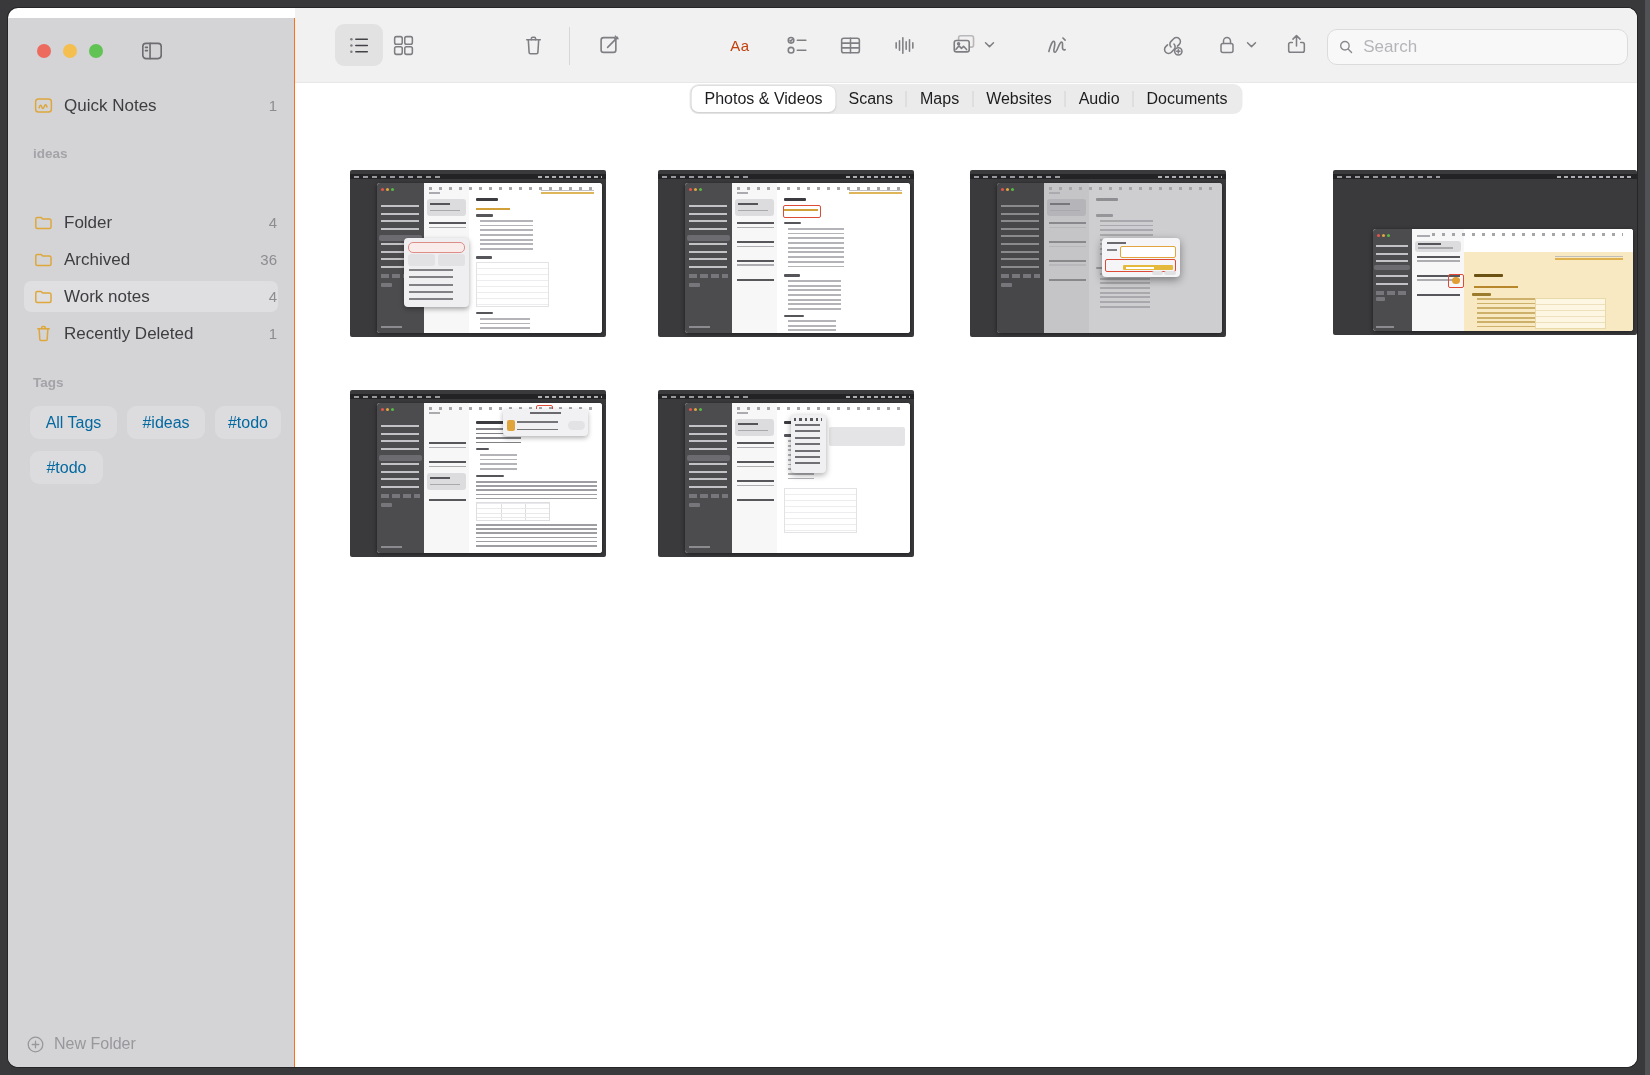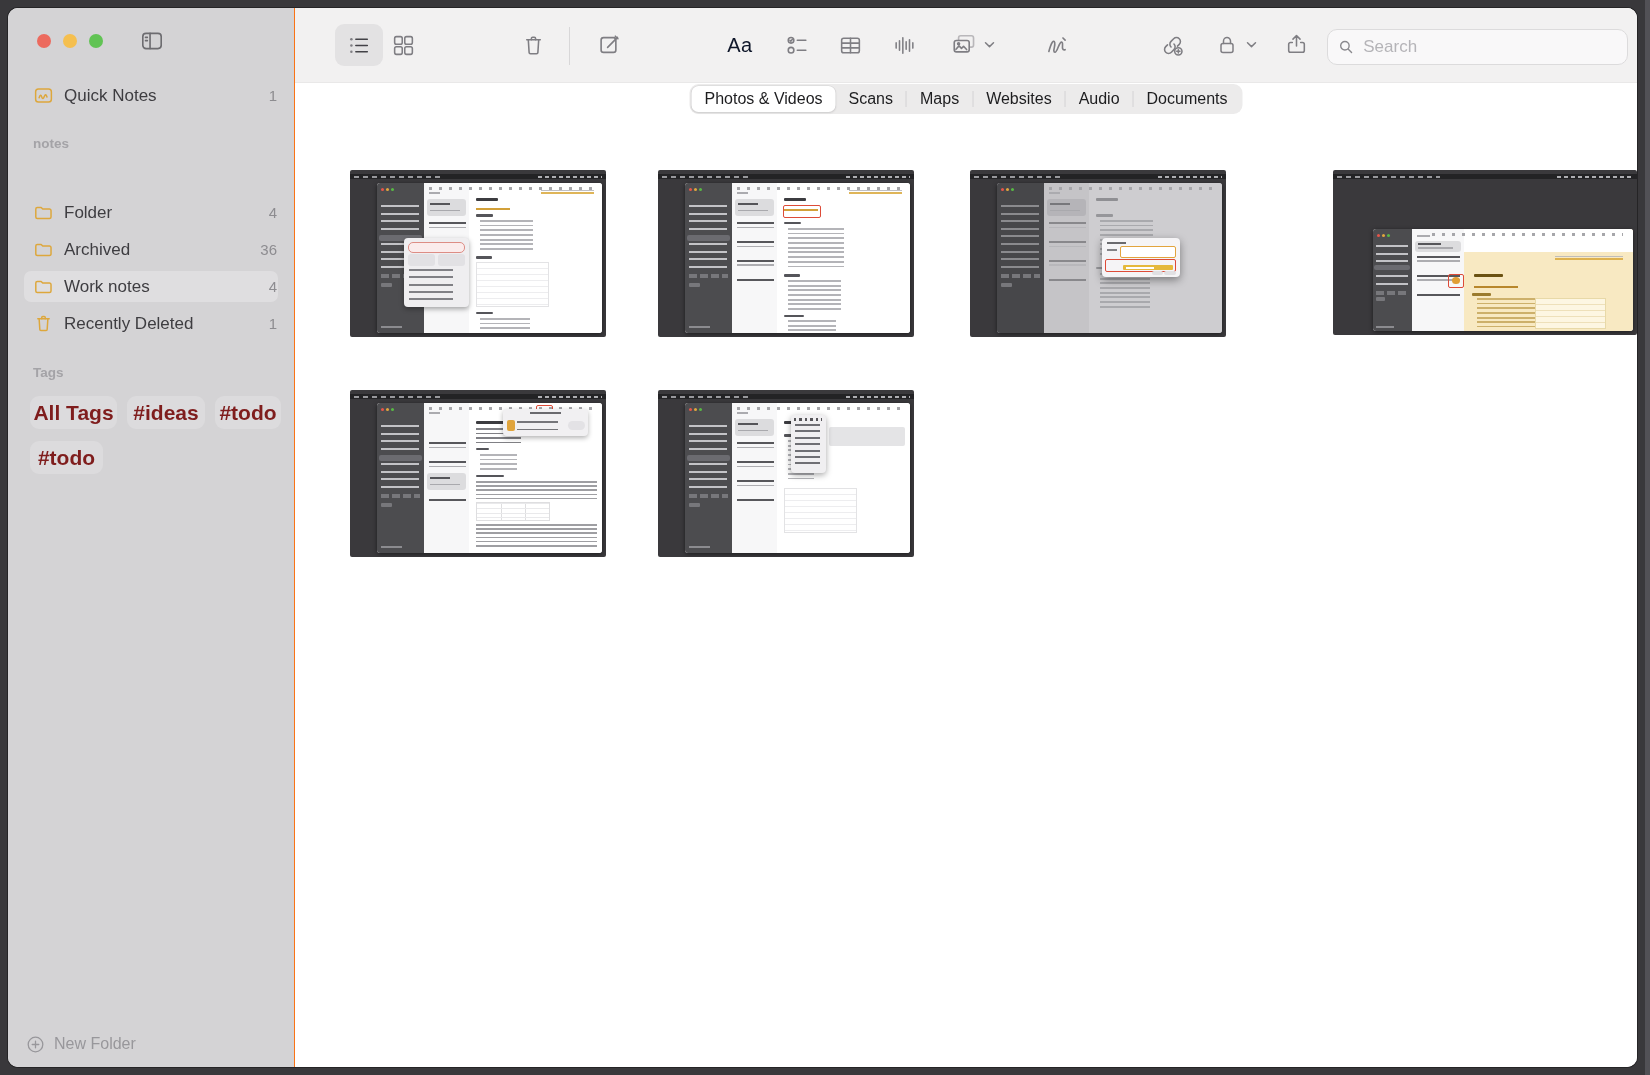--- a/index.html
+++ b/index.html
@@ -9,45 +9,45 @@
   .stroke{fill:none;stroke:#7f7e83;stroke-width:1.5;stroke-linecap:round;stroke-linejoin:round;}
 
   
   .edge-sliver{position:absolute;right:0;top:0;width:5px;height:100%;background:#525156;}
 
   
   .window{position:absolute;left:8px;top:8px;width:1629px;height:1059px;background:#fff;border-radius:10px;
           overflow:hidden;box-shadow:0 0 0 1px rgba(0,0,0,.35);}
 
   
-  .sidebar{position:absolute;left:0;top:0;bottom:0;width:286px;background:#d4d3d5;border-right:1px solid #f97316;}
+  .sidebar{position:absolute;left:0;top:10px;bottom:0;width:286px;background:#d4d3d5;border-right:1px solid #f97316;}
   .traffic{position:absolute;top:26px;left:29px;display:flex;gap:12px;}
   .traffic i{width:14px;height:14px;border-radius:50%;display:block;}
   .sb-toggle{position:absolute;left:131px;top:20px;width:26px;height:26px;}
   .sb-toggle .stroke{stroke:#6d6c70;}
   .srow{position:absolute;left:16px;right:16px;height:31px;display:flex;align-items:center;border-radius:7px;}
   .srow .ric{width:21px;height:21px;margin:0 10px 0 9px;flex:0 0 auto;}
   .srow .ric .stroke{stroke:#dda73c;stroke-width:1.7;}
   .srow .lbl{font-size:17px;color:#3e3d41;flex:1 1 auto;white-space:nowrap;overflow:hidden;}
   .srow .cnt{font-size:15px;color:#8d8c90;margin-right:1px;}
   .srow.sel{background:#dfdee0;}
   .shead{position:absolute;left:25px;font-size:13.5px;font-weight:700;color:#a4a3a7;}
   .tagpill{position:absolute;height:33px;background:#dcdbdd;border-radius:9px;display:flex;align-items:center;
-           justify-content:center;font-size:21px;color:#7f1d1d;font-weight:bold;}
+           justify-content:center;font-size:16px;color:#0369a1;}
   .newfolder{position:absolute;left:19px;bottom:14px;display:flex;align-items:center;gap:10px;color:#98979b;font-size:16px;}
   .newfolder .stroke{stroke:#98979b;}
 
   
   .main{position:absolute;left:287px;right:0;top:0;bottom:0;background:#fff;}
   .toolbar{position:absolute;left:0;right:0;top:0;height:74px;background:#f2f1f1;border-bottom:1px solid #e9e8e8;}
   .tbtn{position:absolute;display:flex;align-items:center;justify-content:center;}
   .tbtn.active{background:#e3e2e3;border-radius:9px;}
   .tbtn.active .stroke{stroke:#434247;}
   .tb-divider{position:absolute;left:274px;top:19px;height:38px;width:1px;background:#d8d7d8;}
-  .aa{font-size:20px;color:#0f172a;letter-spacing:.5px;}
+  .aa{font-size:15px;color:#c2410c;letter-spacing:.5px;}
   .searchbox{position:absolute;left:1032px;top:21px;width:301px;height:36px;background:#f9f8f9;border:1px solid #dcdbdc;
              border-radius:10px;display:flex;align-items:center;padding:0 10px;box-sizing:border-box;gap:7px;}
   .searchbox input{border:none;outline:none;background:transparent;font-size:17px;color:#3c3b3f;width:100%;
                    font-family:"Liberation Sans",sans-serif;}
   .searchbox input::placeholder{color:#b5b4b8;}
 
   
   .tabs{position:absolute;top:76px;left:50%;transform:translateX(-50%);display:flex;align-items:center;
         background:#ecebeb;border-radius:9px;padding:2px;height:30px;box-sizing:border-box;}
   .tab{font-size:16px;color:#1d1d1f;padding:0 13px;height:26px;display:flex;align-items:center;border-radius:7px;
@@ -210,21 +210,21 @@
       <svg class="ric" viewBox="0 0 24 24">
           <g class="stroke" style="stroke:#dda73c">
             <rect x="3" y="4.5" width="18" height="15" rx="3.2"></rect>
             <path d="M7 14.5c1.2-3.5 2.2-3.5 3-.8.8 2.6 1.8 2.6 3-.8 1-2.8 2-2.4 3 .8"></path>
           </g>
         </svg>
       <span class="lbl">Quick Notes</span>
       <span class="cnt">1</span>
     </div>
 
-    <div class="shead" style="top:128px">notes</div>
+    <div class="shead" style="top:128px">ideas</div>
 
     <div class="srow" style="top:189px">
       <svg class="ric" viewBox="0 0 24 24">
           <path class="stroke" style="stroke:#dda73c" d="M3.2 9.2V8a1.8 1.8 0 0 1 1.8-1.8h4.3l1.8 1.9h7.7a1.8 1.8 0 0 1 1.8 1.8v7.2a1.8 1.8 0 0 1-1.8 1.8H5a1.8 1.8 0 0 1-1.8-1.8z"></path>
         </svg>
       <span class="lbl">Folder</span>
       <span class="cnt">4</span>
     </div>
     <div class="srow" style="top:226px">
       <svg class="ric" viewBox="0 0 24 24">

